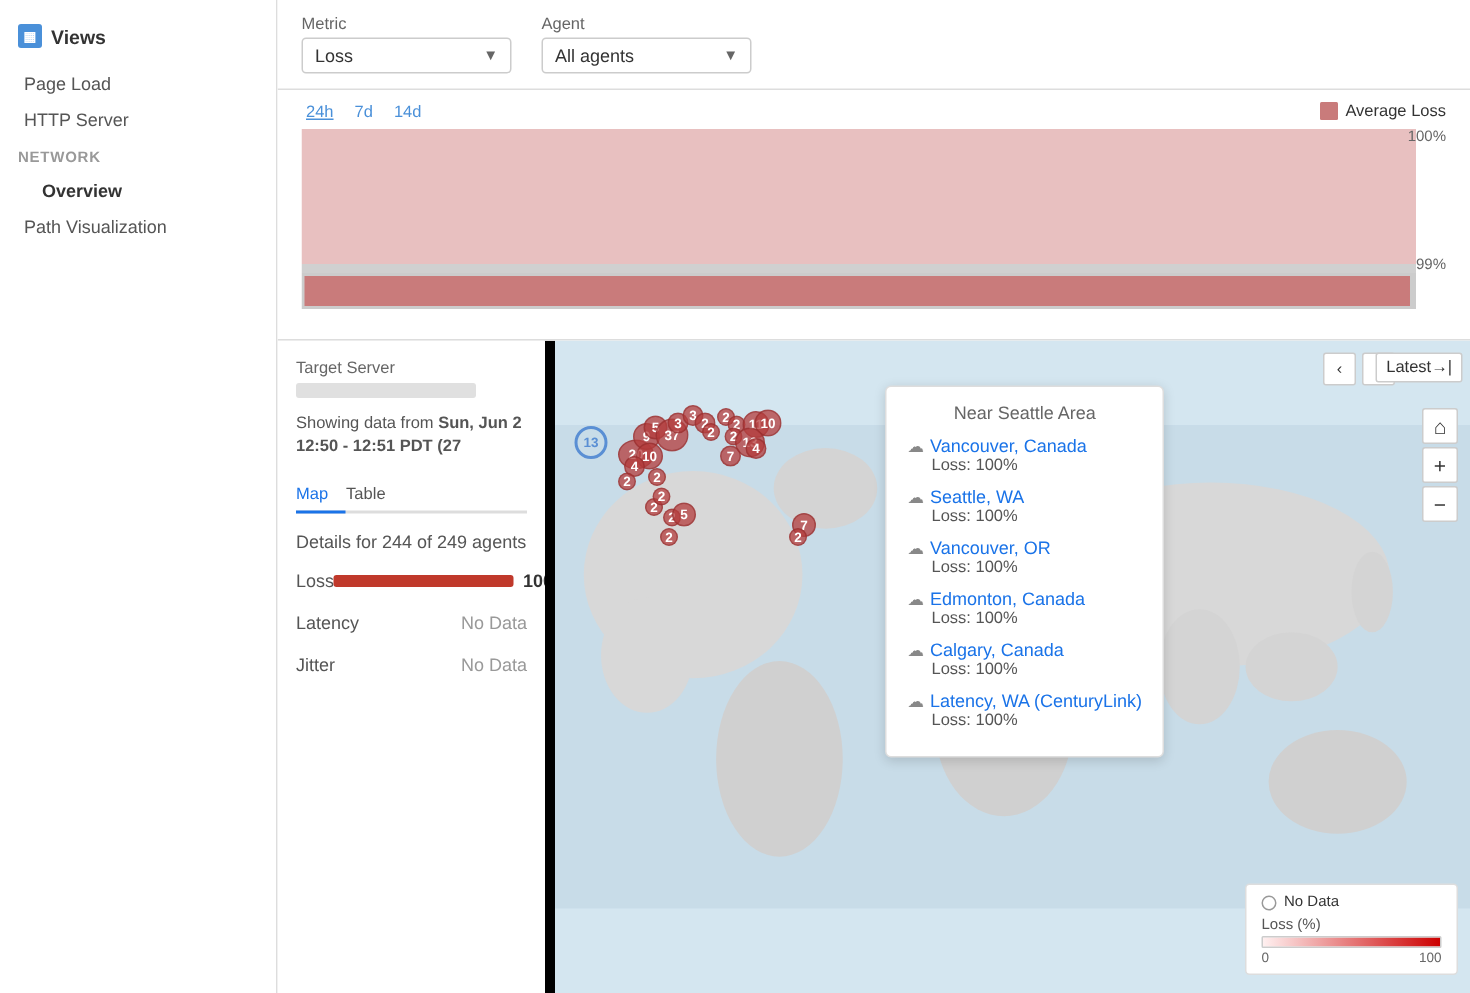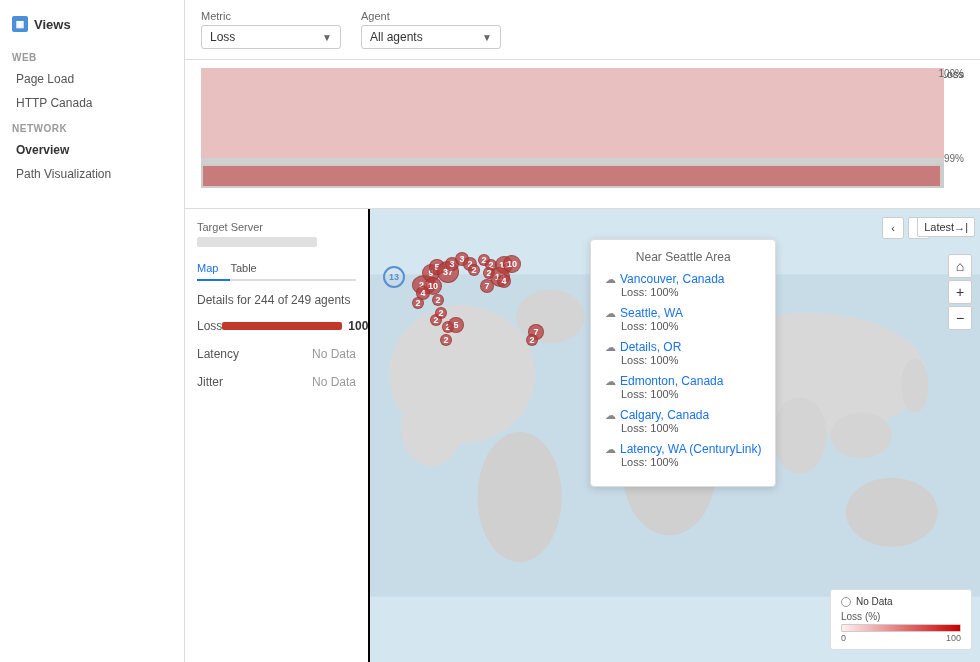--- a/index.html
+++ b/index.html
@@ -4,21 +4,21 @@
   <style>
     * { box-sizing: border-box; margin: 0; padding: 0; }
     body { font-family: -apple-system, BlinkMacSystemFont, 'Segoe UI', Arial, sans-serif; font-size: 12px; background: #f5f5f5; color: #333; display: flex; height: 662px; overflow: hidden; }
 
     
     #sidebar { width: 185px; background: #fff; border-right: 1px solid #ddd; flex-shrink: 0; padding-top: 8px; }
     .sidebar-logo { display: flex; align-items: center; gap: 6px; padding: 8px 12px 12px; font-weight: 600; font-size: 13px; color: #333; }
     .sidebar-logo-icon { width: 16px; height: 16px; background: #4a90d9; border-radius: 2px; display: flex; align-items: center; justify-content: center; color: white; font-size: 9px; }
     .sidebar-section-label { font-size: 10px; color: #999; font-weight: 600; text-transform: uppercase; padding: 8px 12px 4px; letter-spacing: 0.5px; }
     .sidebar-item { padding: 5px 12px 5px 16px; cursor: pointer; color: #555; font-size: 12px; }
-    .sidebar-item.active { font-weight: 700; color: #333; }
+    .sidebar-item.active { font-weight: 700; color: #333; margin-left: 12px; }
     .sidebar-item.network-overview { font-weight: 700; color: #333; }
 
     
     #main { flex: 1; display: flex; flex-direction: column; overflow: hidden; background: #f5f5f5; }
 
     
     #top-controls { background: #fff; border-bottom: 1px solid #ddd; padding: 10px 16px; display: flex; align-items: center; gap: 20px; flex-shrink: 0; }
     .control-group { display: flex; flex-direction: column; gap: 3px; }
     .control-label { font-size: 11px; color: #666; }
     .control-select { display: flex; align-items: center; border: 1px solid #ccc; border-radius: 3px; background: #fff; padding: 4px 8px; cursor: pointer; font-size: 12px; min-width: 140px; justify-content: space-between; }
@@ -30,21 +30,21 @@
     .time-btn { font-size: 11px; color: #4a90d9; cursor: pointer; padding: 1px 3px; }
     .time-btn.active { color: #4a90d9; text-decoration: underline; }
     .chart-legend { position: absolute; top: 8px; right: 16px; display: flex; align-items: center; gap: 5px; font-size: 11px; }
     .legend-color { width: 12px; height: 12px; background: #c97b7b; border-radius: 1px; }
     .chart-container { height: 140px; position: relative; overflow: hidden; }
     .chart-label-100 { position: absolute; right: 0; top: 0; font-size: 10px; color: #666; }
     .chart-label-99 { position: absolute; right: 0; bottom: 20px; font-size: 10px; color: #666; }
 
     
     #map-section { display: flex; flex: 1; overflow: hidden; }
-    #left-panel { width: 185px; flex-shrink: 0; background: #fff; border-right: 2px solid #000000; padding: 12px; overflow-y: auto; }
+    #left-panel { width: 185px; flex-shrink: 0; background: #fff; border-right: 7px solid #000000; padding: 12px; overflow-y: auto; }
     .target-server-label { font-size: 11px; color: #666; margin-bottom: 4px; }
     .target-server-value { font-size: 11px; color: #999; background: #eee; border-radius: 2px; padding: 1px 4px; margin-bottom: 12px; width: 120px; height: 10px; border-radius: 2px; }
     .data-info { font-size: 11px; color: #555; margin-bottom: 12px; line-height: 1.4; }
     .nav-tabs { display: flex; gap: 0; border-bottom: 2px solid #ddd; margin-bottom: 12px; }
     .nav-tab { padding: 5px 12px 5px 0; font-size: 11px; cursor: pointer; color: #555; border-bottom: 2px solid transparent; margin-bottom: -2px; }
     .nav-tab.active { color: #1a73e8; border-bottom: 2px solid #1a73e8; }
     .details-label { font-size: 12px; color: #555; margin-bottom: 12px; }
     .metric-row { display: flex; justify-content: space-between; align-items: center; margin-bottom: 14px; }
     .metric-name { font-size: 12px; color: #555; }
     .metric-bar-container { display: flex; align-items: center; gap: 6px; }
@@ -83,26 +83,25 @@
   </style>
 </head>
 <body>
 
 <div id="sidebar">
   <div class="sidebar-logo">
     <div class="sidebar-logo-icon">▦</div>
     <span>Views</span>
   </div>
 
-  <div class="sidebar-section-label">WEB</div>
   <div class="sidebar-item">
     <span>Page Load</span>
   </div>
   <div class="sidebar-item">
-    <span>HTTP Canada</span>
+    <span>HTTP Server</span>
   </div>
 
   <div class="sidebar-section-label">NETWORK</div>
   <div class="sidebar-item active network-overview">
     <span>Overview</span>
   </div>
   <div class="sidebar-item">
     <span>Path Visualization</span>
   </div>
 </div>
@@ -120,20 +119,25 @@
     <div class="control-group">
       <div class="control-label">Agent</div>
       <div class="control-select">
         <span>All agents</span>
         <span class="arrow">▼</span>
       </div>
     </div>
   </div>
 
   <div id="chart-area">
+    <div class="chart-time-controls">
+      <span class="time-btn active">24h</span>
+      <span class="time-btn">7d</span>
+      <span class="time-btn">14d</span>
+    </div>
     <div class="chart-legend">
       <div class="legend-color"></div>
       <span>Average Loss</span>
     </div>
     <div class="chart-container">
       <div style="position:relative; height:120px; width:100%;">
         <div style="position:absolute; top:0; left:0; right:20px; height:90px; background:#e8c0c0;"></div>
         <div style="position:absolute; top:90px; left:0; right:20px; height:6px; background:#d0d0d0;"></div>
         <div style="position:absolute; top:96px; left:0; right:20px; height:24px; background:#ccc;">
           <div style="position:absolute; top:2px; left:2px; right:4px; height:20px; background:#c97b7b;"></div>
@@ -143,20 +147,24 @@
       </div>
     </div>
   </div>
 
   <div id="map-section" style="flex:1; display:flex; overflow:hidden;">
 
     <div id="left-panel">
       <div class="target-server-label">Target Server</div>
       <div class="target-server-value" style="background:#e0e0e0; height:10px; border-radius:2px; margin-bottom:10px;"></div>
 
+      <div class="data-info">
+        <span>Showing data from</span>
+        <strong><span>Sun, Jun 2 12:50 - 12:51 PDT (27</span></strong>
+      </div>
 
       <div class="nav-tabs">
         <div class="nav-tab active">Map</div>
         <div class="nav-tab" style="">Table</div>
       </div>
 
       <div class="details-label">Details for 244 of 249 agents</div>
 
       <div class="metric-row">
         <span class="metric-name">Loss</span>
@@ -218,21 +226,21 @@
         <div class="tooltip-item">
           <span class="tooltip-location">
             <span class="cloud-icon">☁</span>
             <span>Seattle, WA</span>
           </span>
           <span class="tooltip-stat">Loss: 100%</span>
         </div>
         <div class="tooltip-item">
           <span class="tooltip-location">
             <span class="cloud-icon">☁</span>
-            <span>Details, OR</span>
+            <span>Vancouver, OR</span>
           </span>
           <span class="tooltip-stat">Loss: 100%</span>
         </div>
         <div class="tooltip-item">
           <span class="tooltip-location">
             <span class="cloud-icon">☁</span>
             <span>Edmonton, Canada</span>
           </span>
           <span class="tooltip-stat">Loss: 100%</span>
         </div>

